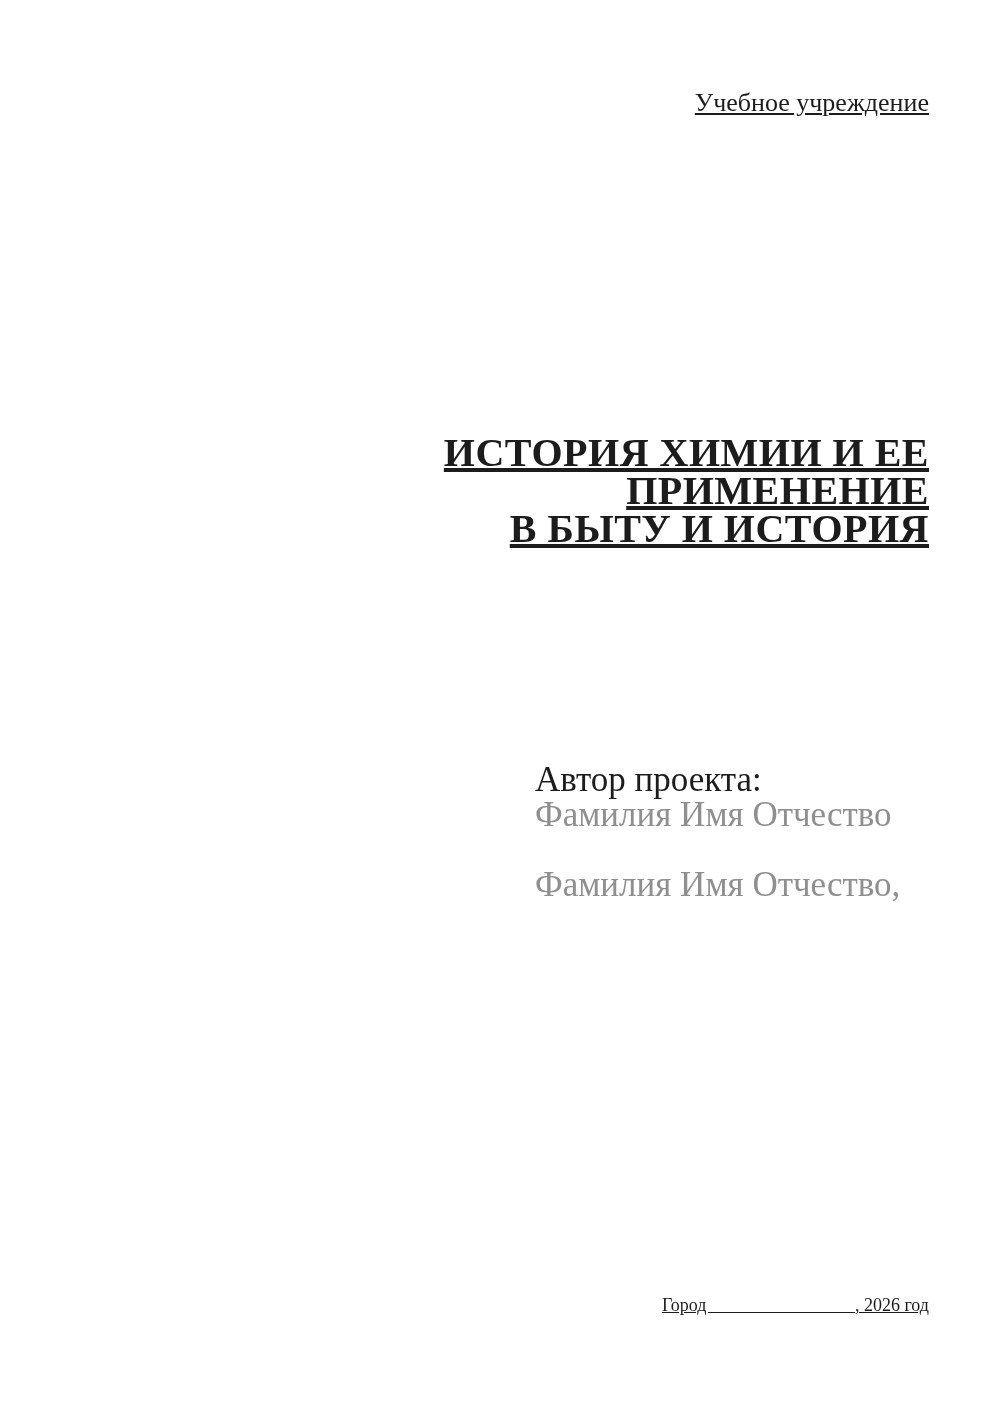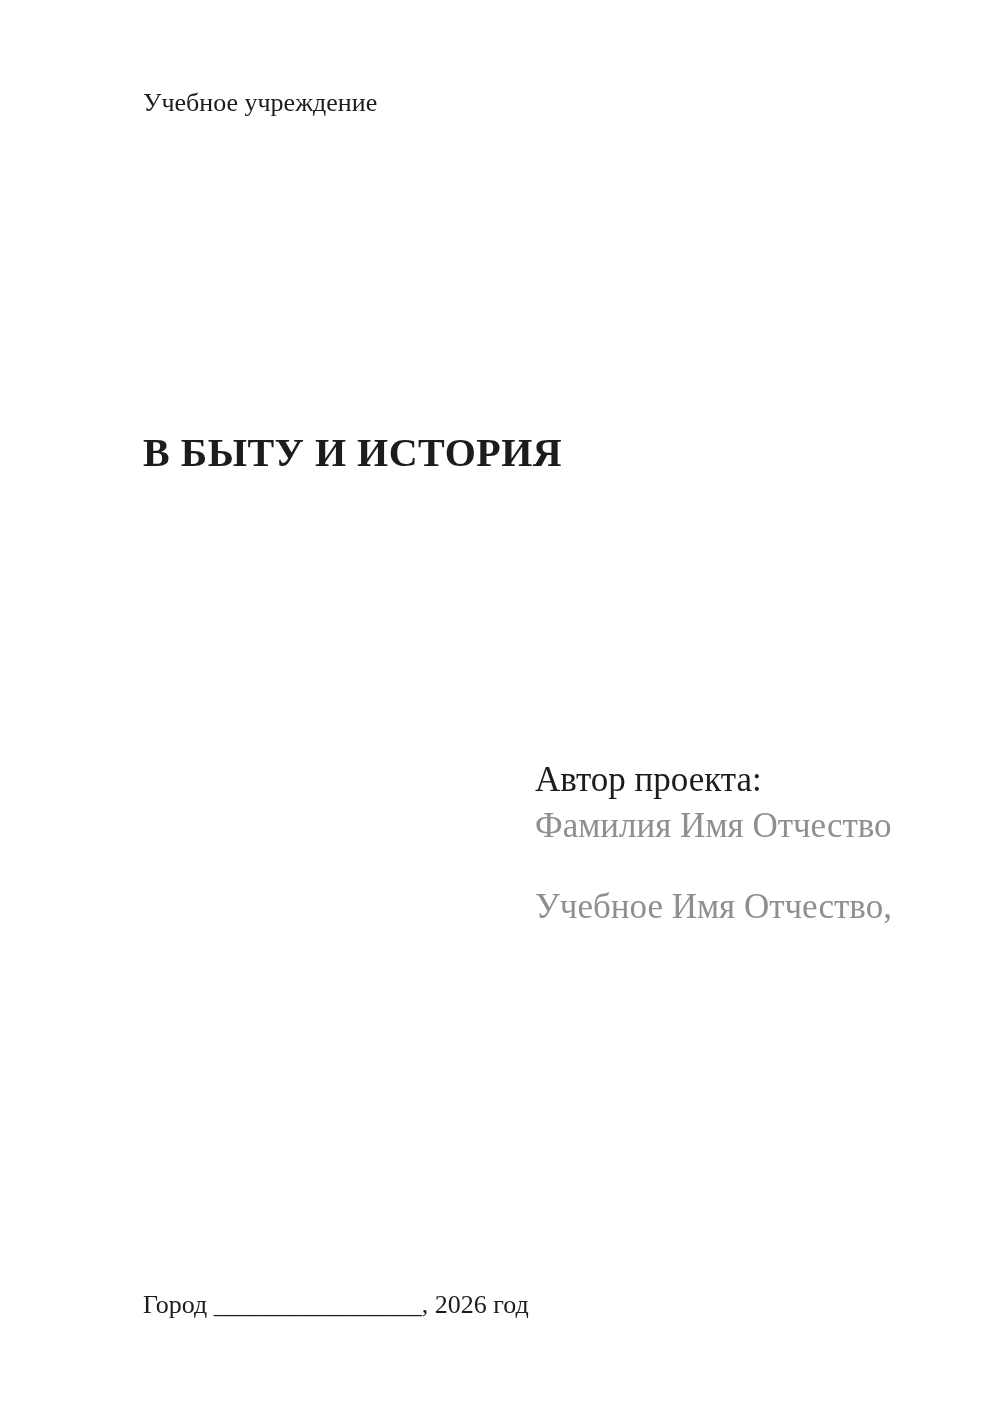--- a/index.html
+++ b/index.html
@@ -18,21 +18,22 @@
     background: #ffffff;
     overflow: hidden;
     font-family: "Liberation Serif", "DejaVu Serif", serif;
     color: #1c1c1c;
   }
   
   .center-line {
     position: absolute;
     left: 143px;
     width: 786px;
-    text-align: left;
+    text-align: right;
+    text-decoration: underline;
   }
   .org {
     top: 88px;
     font-size: 26px;
     line-height: 30px;
   }
   .project-type {
     top: 262px;
     font-size: 28px;
     font-weight: 700;
@@ -52,46 +53,46 @@
     top: 762px;
     font-size: 35px;
     line-height: 35px;
     text-align: left;
   }
   .credits .label {
     color: #1c1c1c;
   }
   .credits .placeholder {
     color: #8f8f8f;
-    margin-top: 11px;
   }
   .credits .spacer {
     height: 35px;
   }
   .footer-line {
     top: 1288px;
-    font-size: 26px;
+    font-size: 18px;
     line-height: 34px;
     white-space: nowrap;
   }
 </style>
 </head>
 <body>
 
 <div class="page">
 
   <div class="center-line org">Учебное учреждение</div>
 
 
   <div class="center-line main-title">
+    <div>ИСТОРИЯ ХИМИИ И ЕЕ ПРИМЕНЕНИЕ</div>
     <div>В БЫТУ И ИСТОРИЯ</div>
   </div>
 
   <div class="credits">
     <div class="label">Автор проекта:</div>
     <div class="placeholder">Фамилия Имя Отчество</div>
     <div class="spacer"></div>
-    <div class="placeholder">Учебное Имя Отчество,</div>
+    <div class="placeholder">Фамилия Имя Отчество,</div>
   </div>
 
   <div class="center-line footer-line"><span>Город </span><span>________________</span><span>, 2026 год</span></div>
 
 </div>
 
 </body></html>

